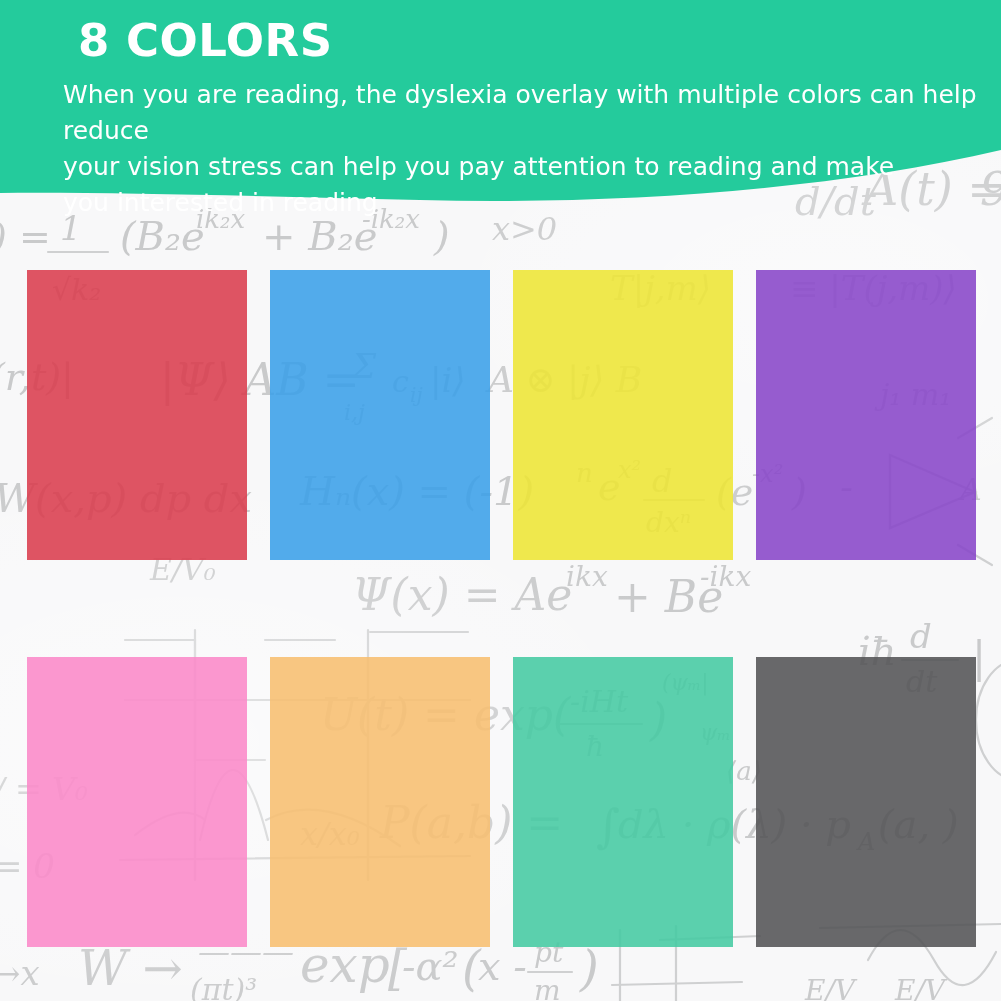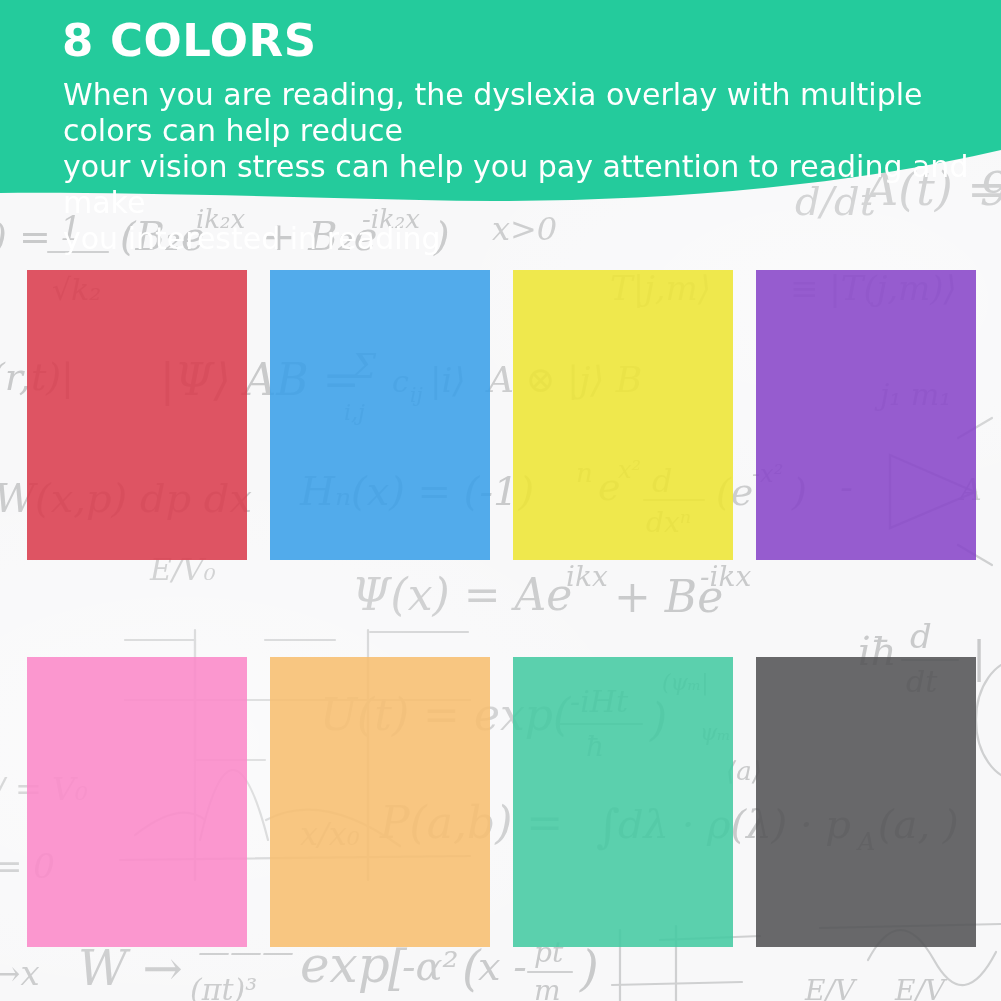--- a/index.html
+++ b/index.html
@@ -71,34 +71,34 @@
   #header-text-wrap {
     position: absolute;
     left: 0;
     top: 0;
     width: 1001px;
     padding: 0;
     z-index: 4;
   }
   #page-title {
     margin: 0;
-    padding: 14px 0 0 62px;
+    padding: 14px 0 0 78px;
     color: #ffffff;
     font-family: "DejaVu Sans", sans-serif;
     font-size: 45px;
     font-weight: bold;
     letter-spacing: 0.5px;
     line-height: 1.18;
   }
   #header-subtitle {
     margin: 0;
     padding: 10px 0 0 63px;
     color: #ffffff;
     font-family: "DejaVu Sans", sans-serif;
-    font-size: 30px;
+    font-size: 25px;
     font-weight: 400;
     line-height: 36px;
     max-width: 930px;
     white-space: pre-line;
   }
 
   
   #swatch-grid {
     position: absolute;
     left: 27px;

